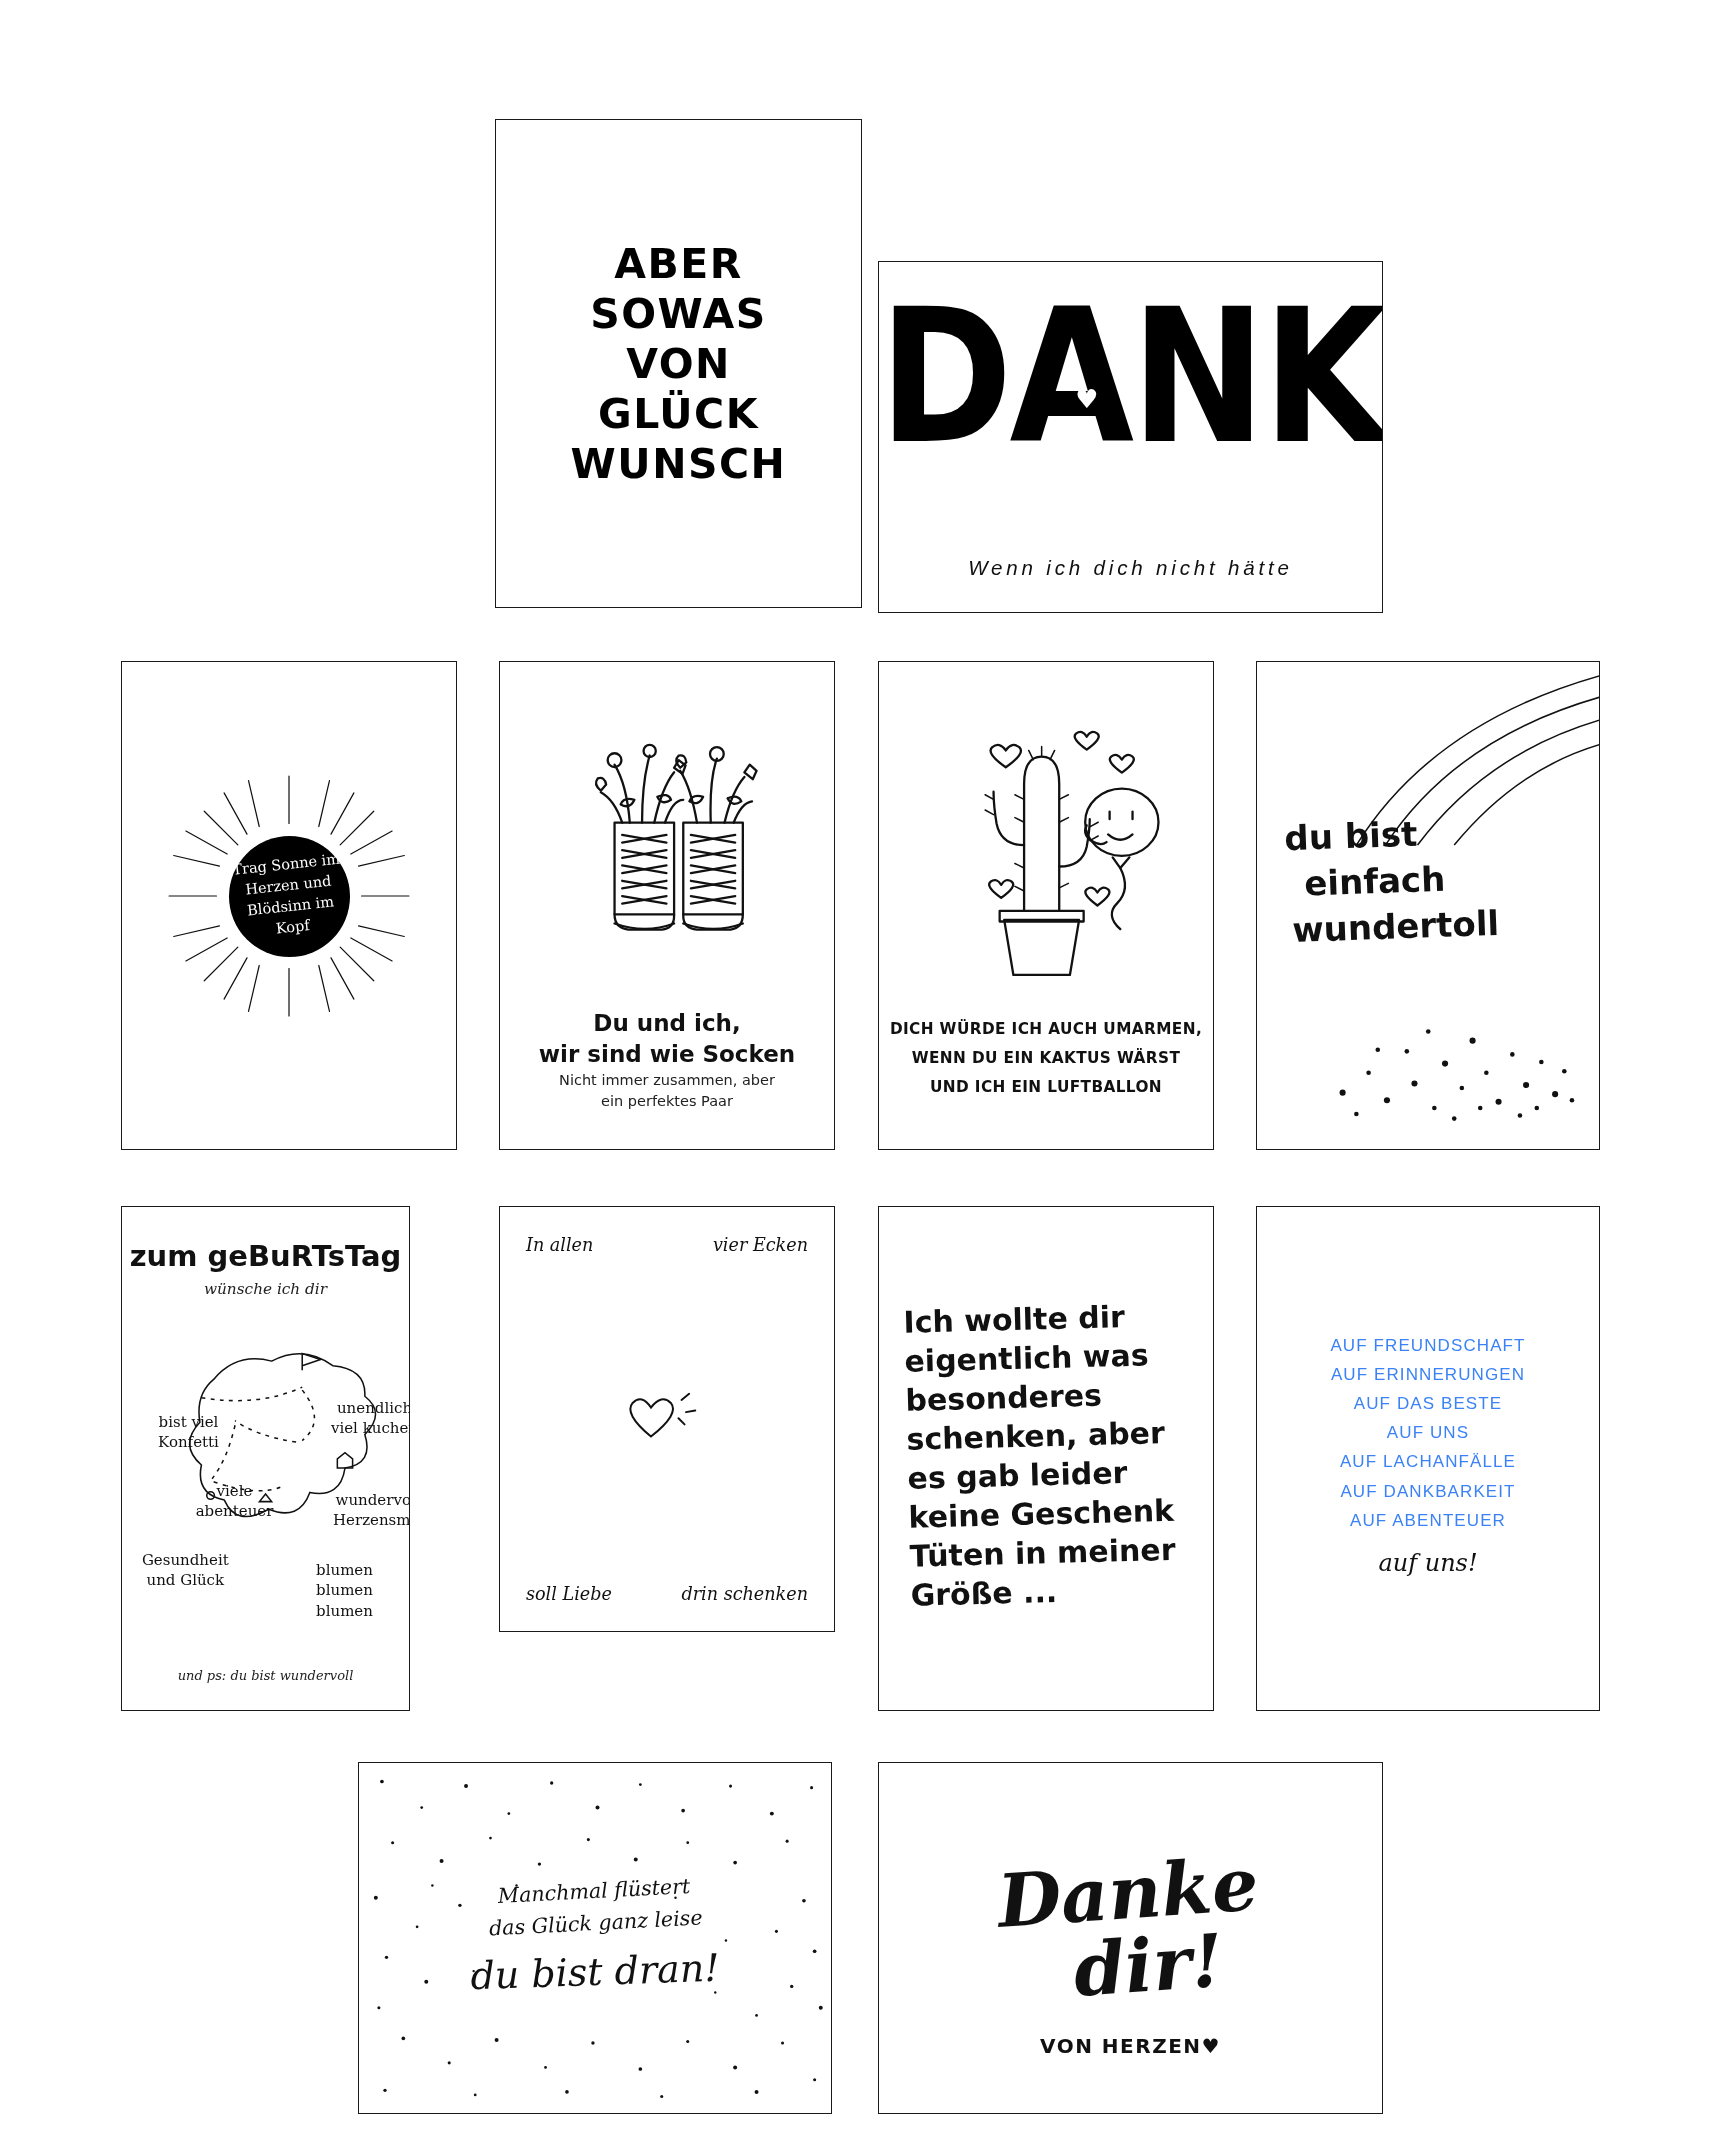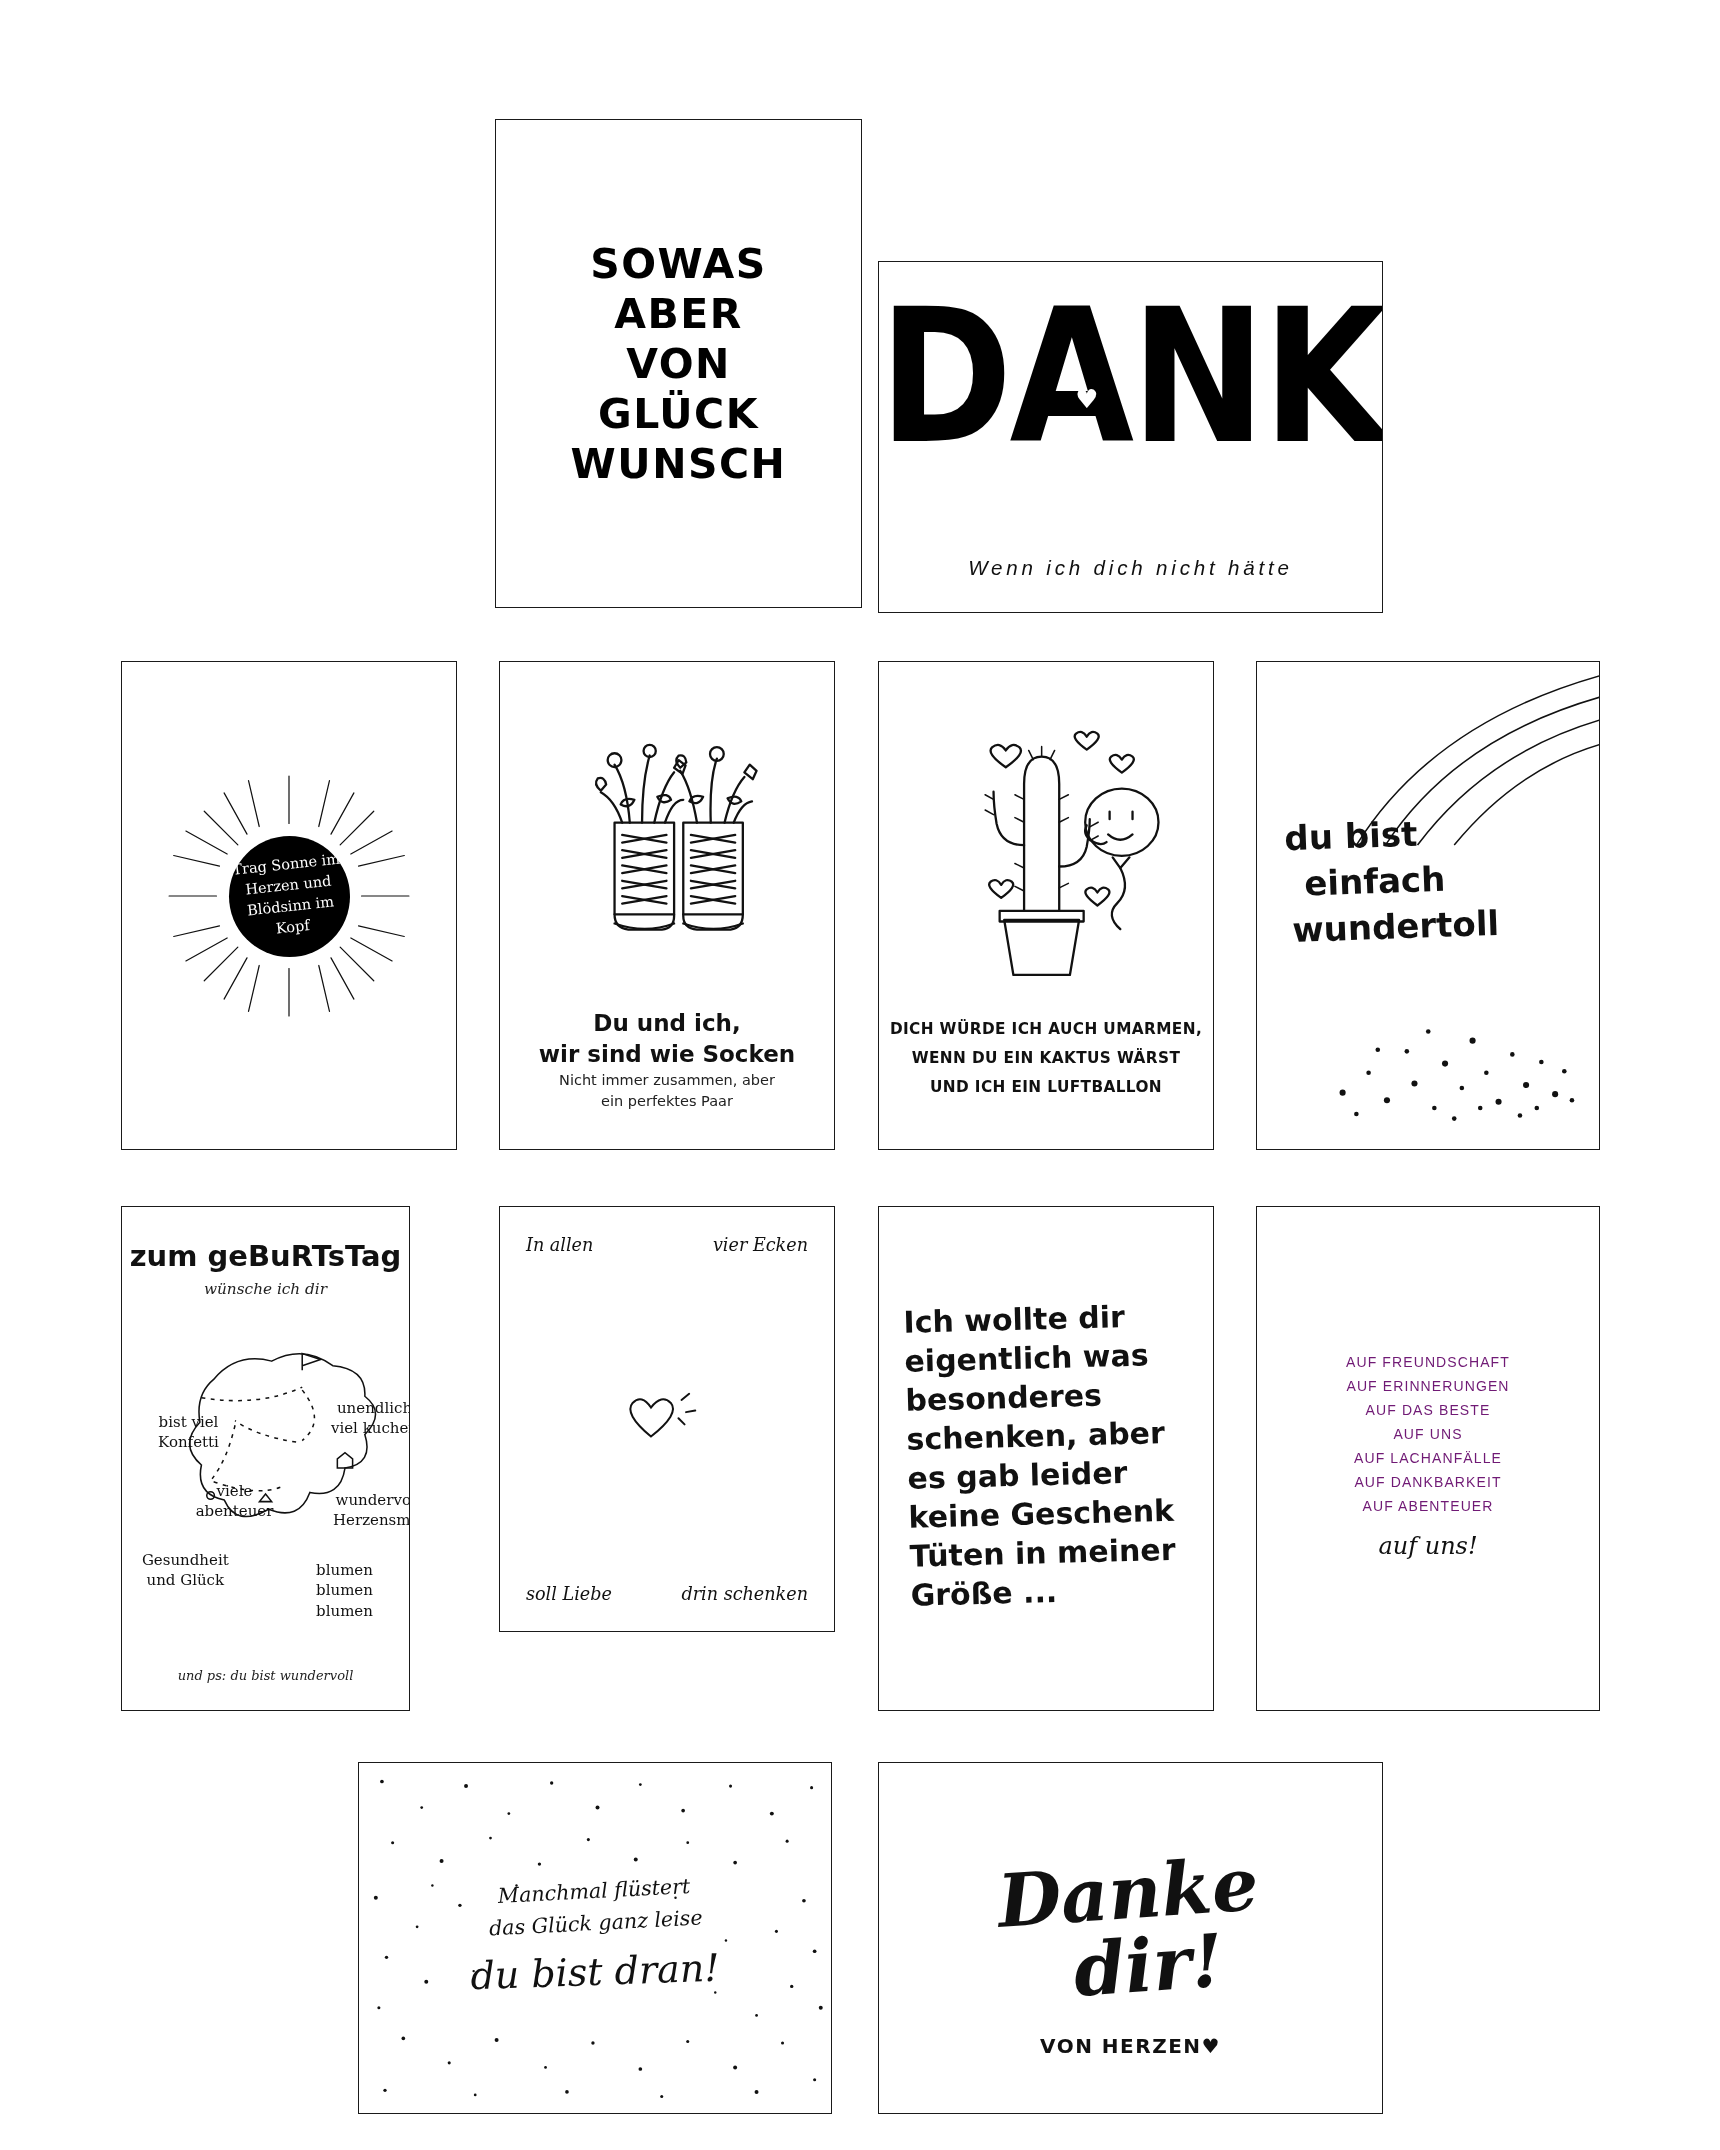--- a/index.html
+++ b/index.html
@@ -216,24 +216,24 @@
     transform: rotate(-1.5deg);
   }
 
   .fr-list {
     position: absolute; left: 0; right: 0; top: 50%;
     transform: translateY(-52%);
     text-align: center;
   }
   .fr-list .fr-line {
     font-family: "Liberation Sans", sans-serif;
-    font-size: 14px;
+    font-size: 17px;
     letter-spacing: 1.1px;
     line-height: 1.72;
-    color: #701a75;
+    color: #3b82f6;
     text-transform: uppercase;
   }
   .fr-final {
     margin-top: 13.8px;
     font-family: "DejaVu Serif", serif;
     font-style: italic;
     font-size: 24px;
     color: #111;
   }
 
@@ -285,22 +285,22 @@
 
   svg { display: block; }
 </style>
 </head>
 <body>
 
 <div class="sheet">
 
   <div class="card" id="card-glueckwunsch">
     <div class="inner">
+      <div class="line">ABER</div>
       <div class="line">SOWAS</div>
-      <div class="line">ABER</div>
       <div class="line">VON</div>
       <div class="line">GLÜCK</div>
       <div class="line">WUNSCH</div>
     </div>
   </div>
 
   <div class="card" id="card-danke">
     <div class="danke-word">DANKE</div>
     <div class="heart-overlay">♥</div>
     <div class="danke-sub">Wenn ich dich nicht hätte</div>

